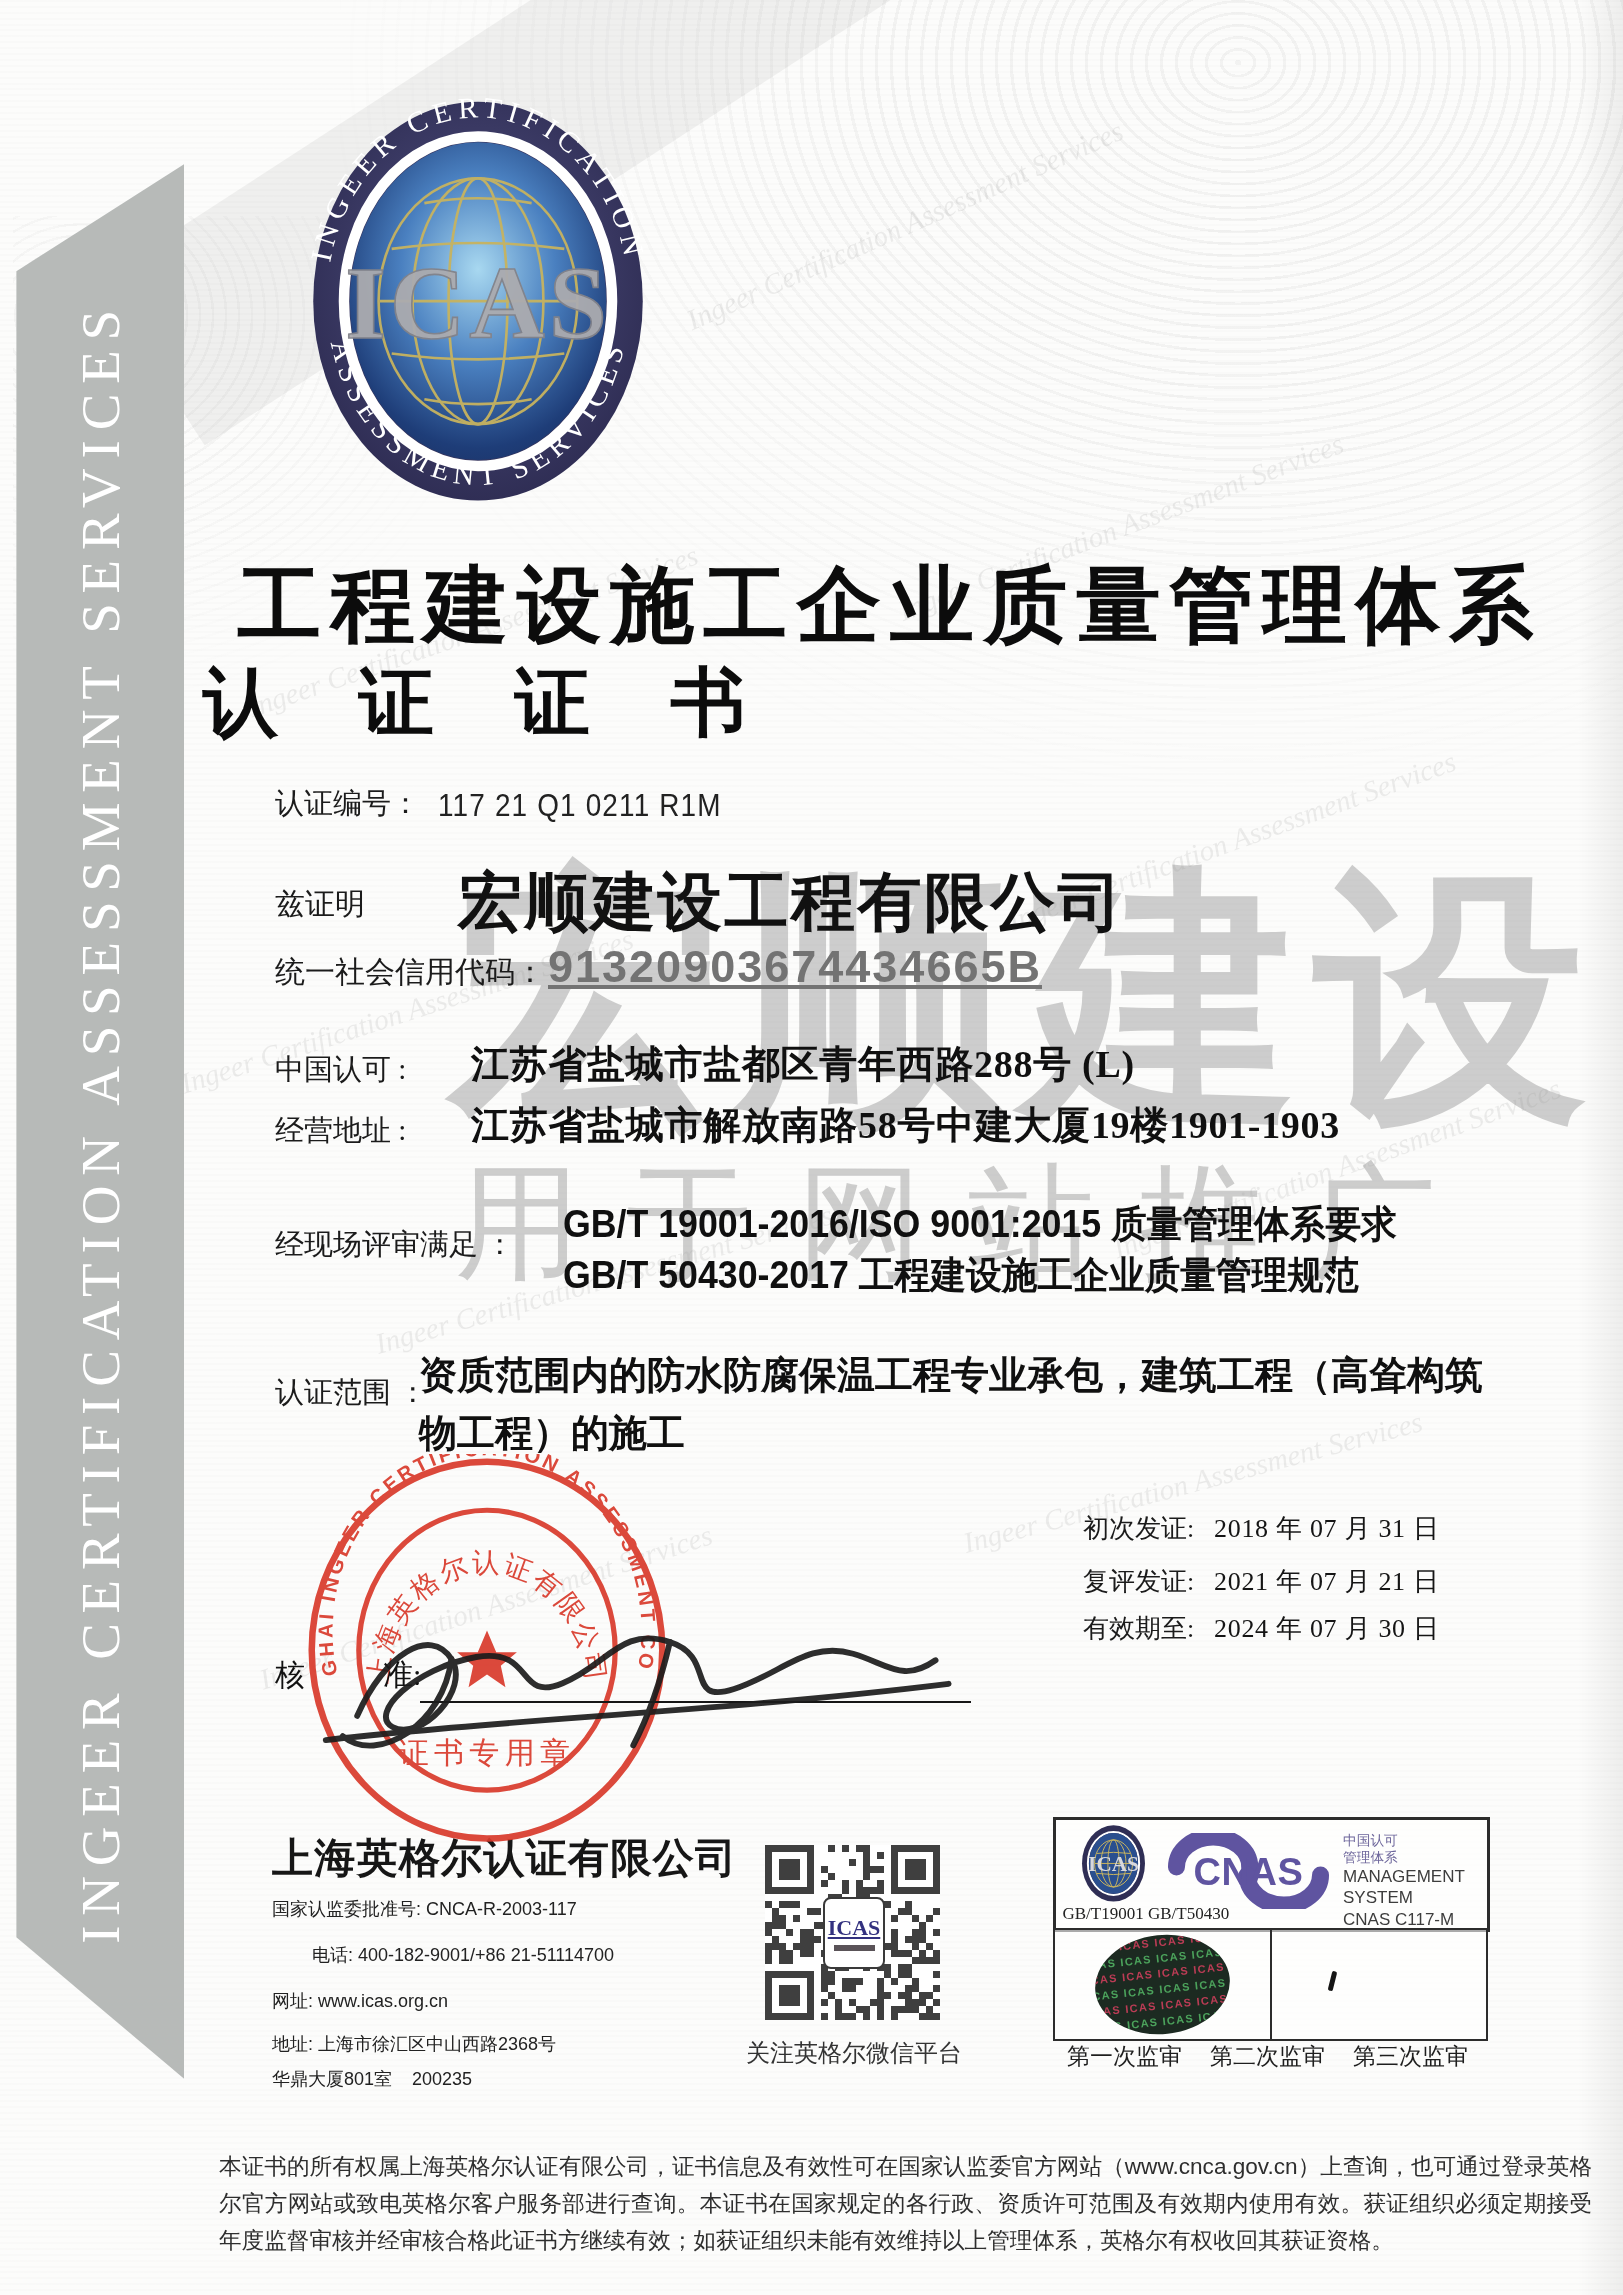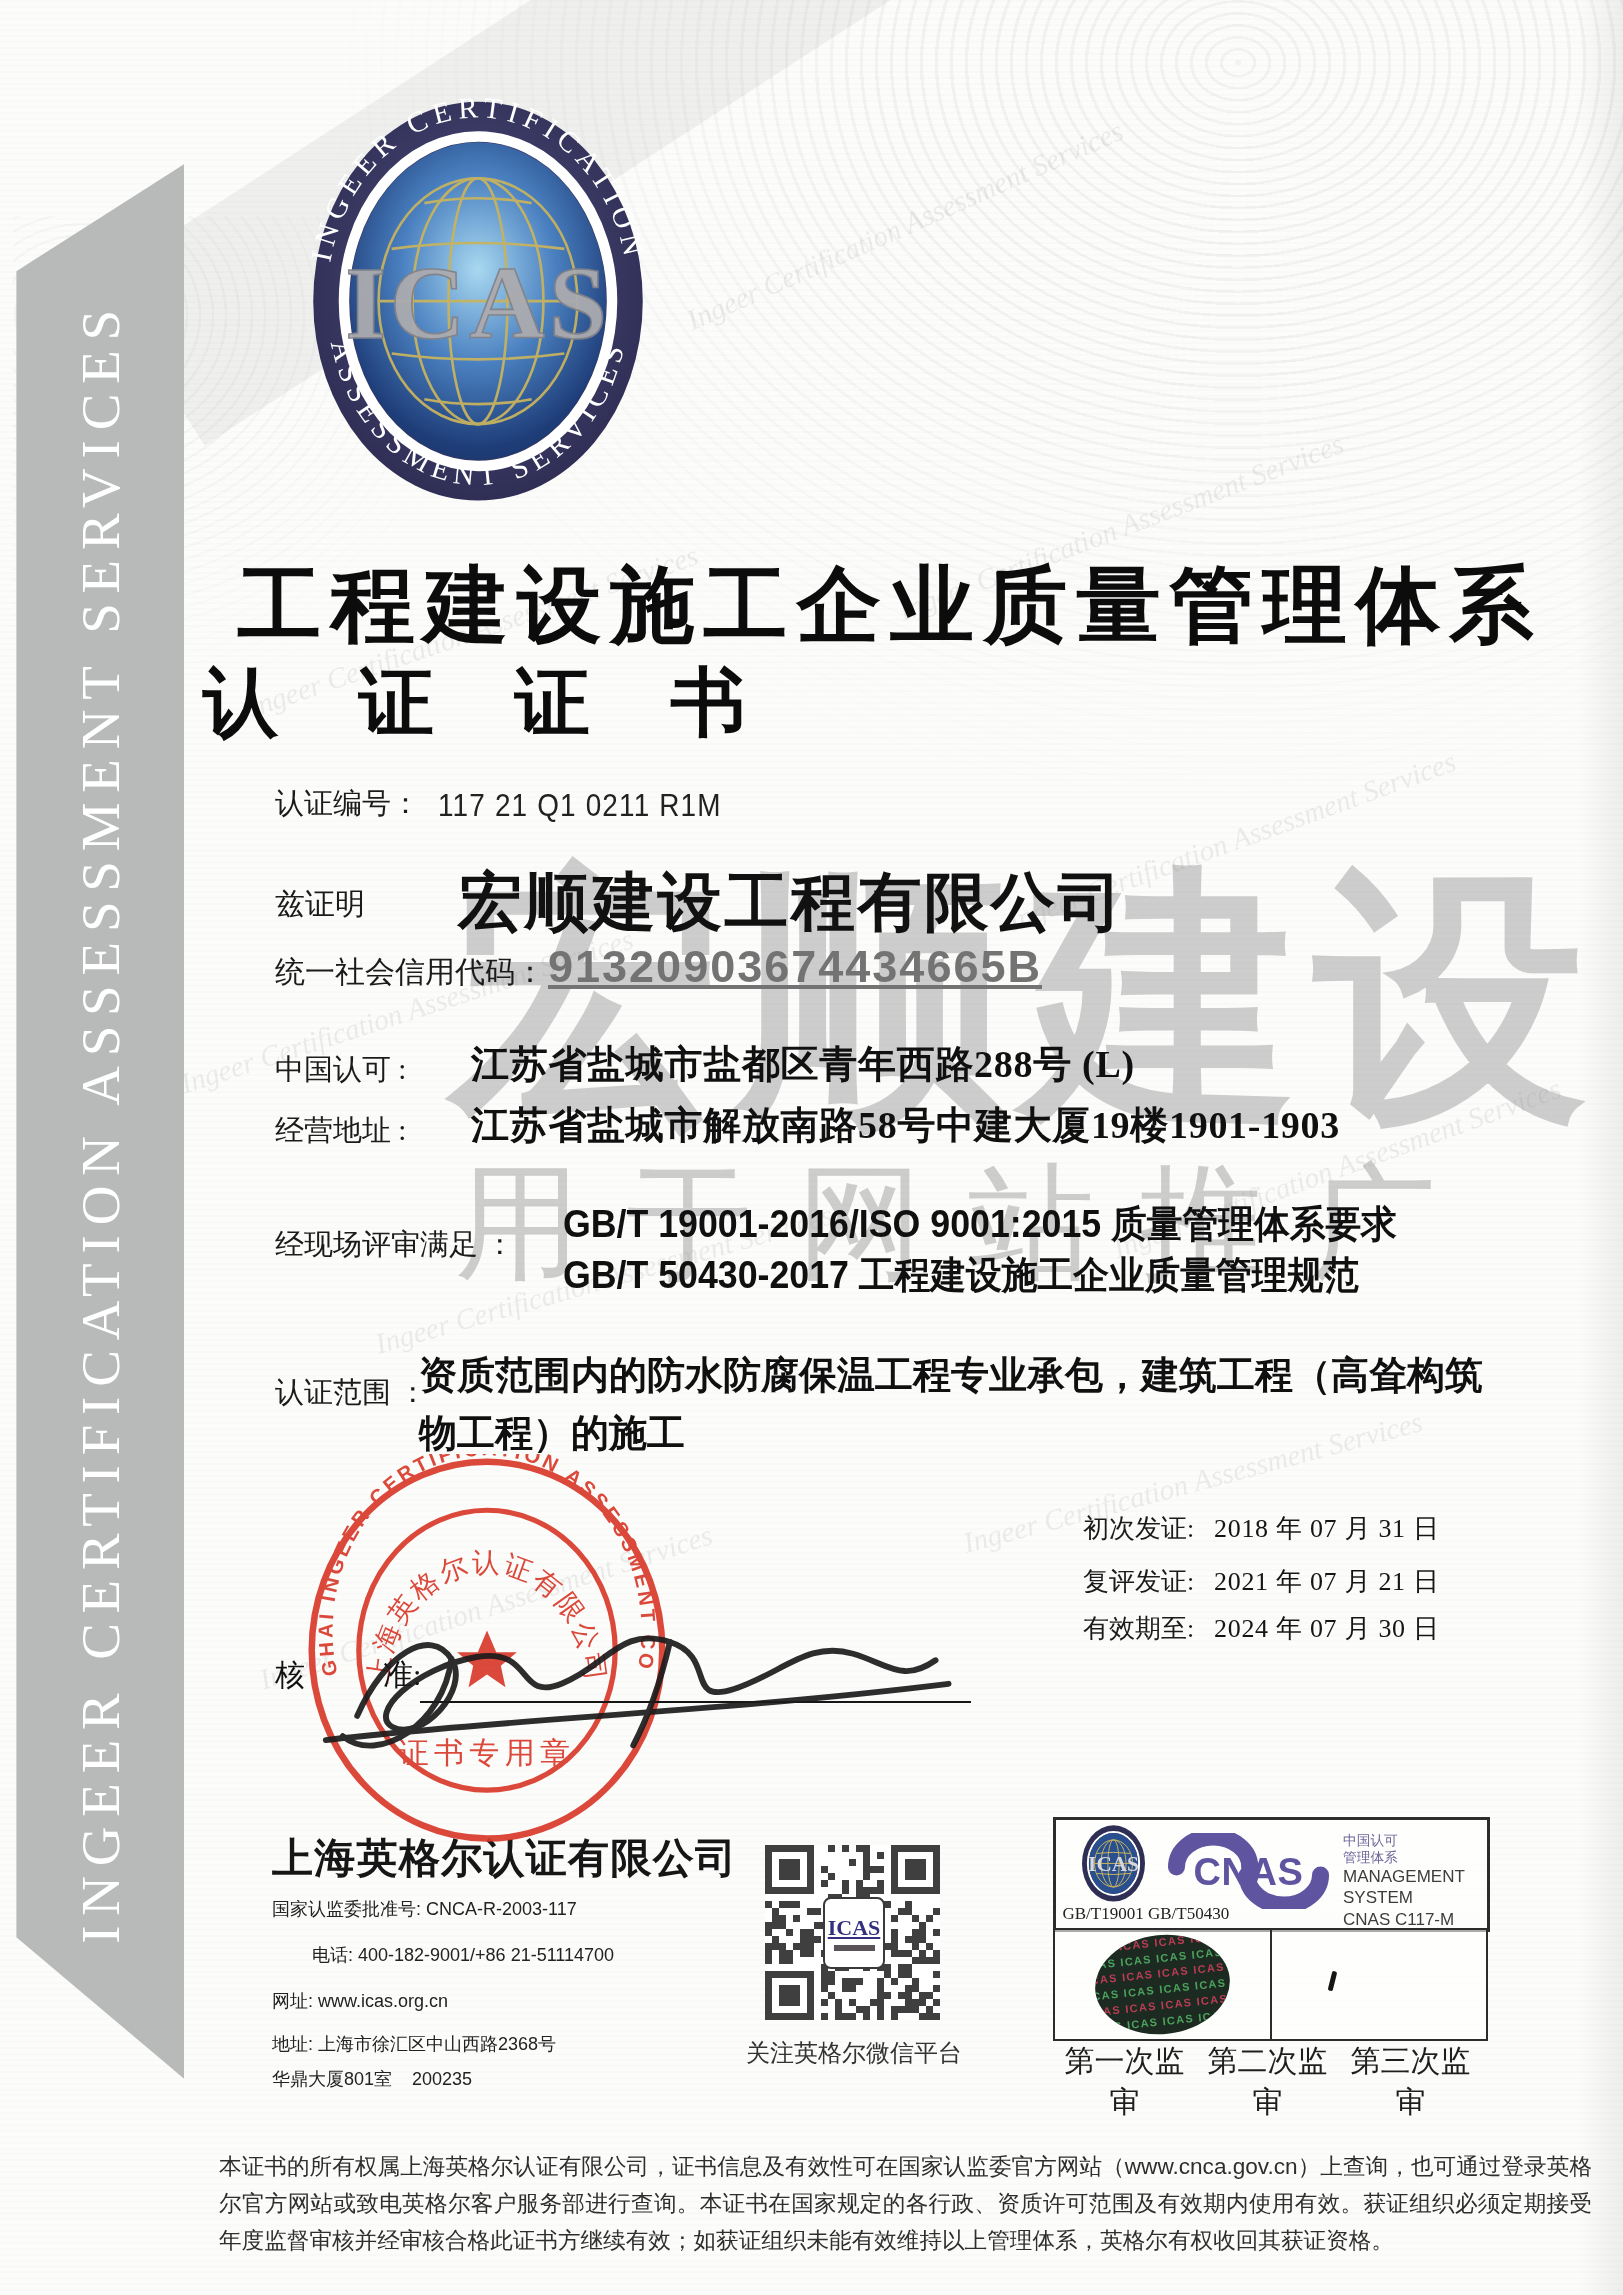--- a/index.html
+++ b/index.html
@@ -95,21 +95,21 @@
   .surv{left:1053px;top:1928px;width:431px;height:109px;border:2.6px solid #2c2c2c;display:flex;z-index:2;background:rgba(255,255,255,.6);}
   .cell{flex:1 1 0;position:relative;display:flex;align-items:center;justify-content:center;overflow:hidden;}
   .cell + .cell{border-left:2.6px solid #2c2c2c;}
   .holo{width:135px;height:99px;border-radius:50%;background:#1c2a21;position:relative;overflow:hidden;transform:rotate(-6deg);}
   .holo span{display:block;font:700 11px "Liberation Sans",sans-serif;white-space:nowrap;letter-spacing:1.3px;margin-left:-7.9px;line-height:15.7px;}
   .holo span:nth-child(odd){color:rgba(214,64,94,.85);}
   .holo span:nth-child(even){color:rgba(88,192,106,.8);}
   .dot2{width:99px;height:97px;border-radius:50%;background:#1b2620;display:flex;align-items:center;justify-content:center;}
   .dot2 span{font:700 22px "Liberation Sans",sans-serif;color:#3c4c41;letter-spacing:1.3px;}
   .tick{width:4.6px;height:19.6px;background:#151515;border-radius:2px;transform:rotate(14deg);position:absolute;left:58px;top:41px;}
-  .surv-lab{top:2041px;width:143px;text-align:center;font-size:30px;z-index:2;color:#1e1e1e;}
+  .surv-lab{top:2041px;width:143px;text-align:center;font-size:23px;z-index:2;color:#1e1e1e;}
 
   
   .legal{left:219px;top:2148px;width:1373px;z-index:2;font-size:22.6px;line-height:37px;
     text-align:justify;color:#2e2e2e;}
 </style>
 </head>
 <body>
 
 <div class="page">
 

